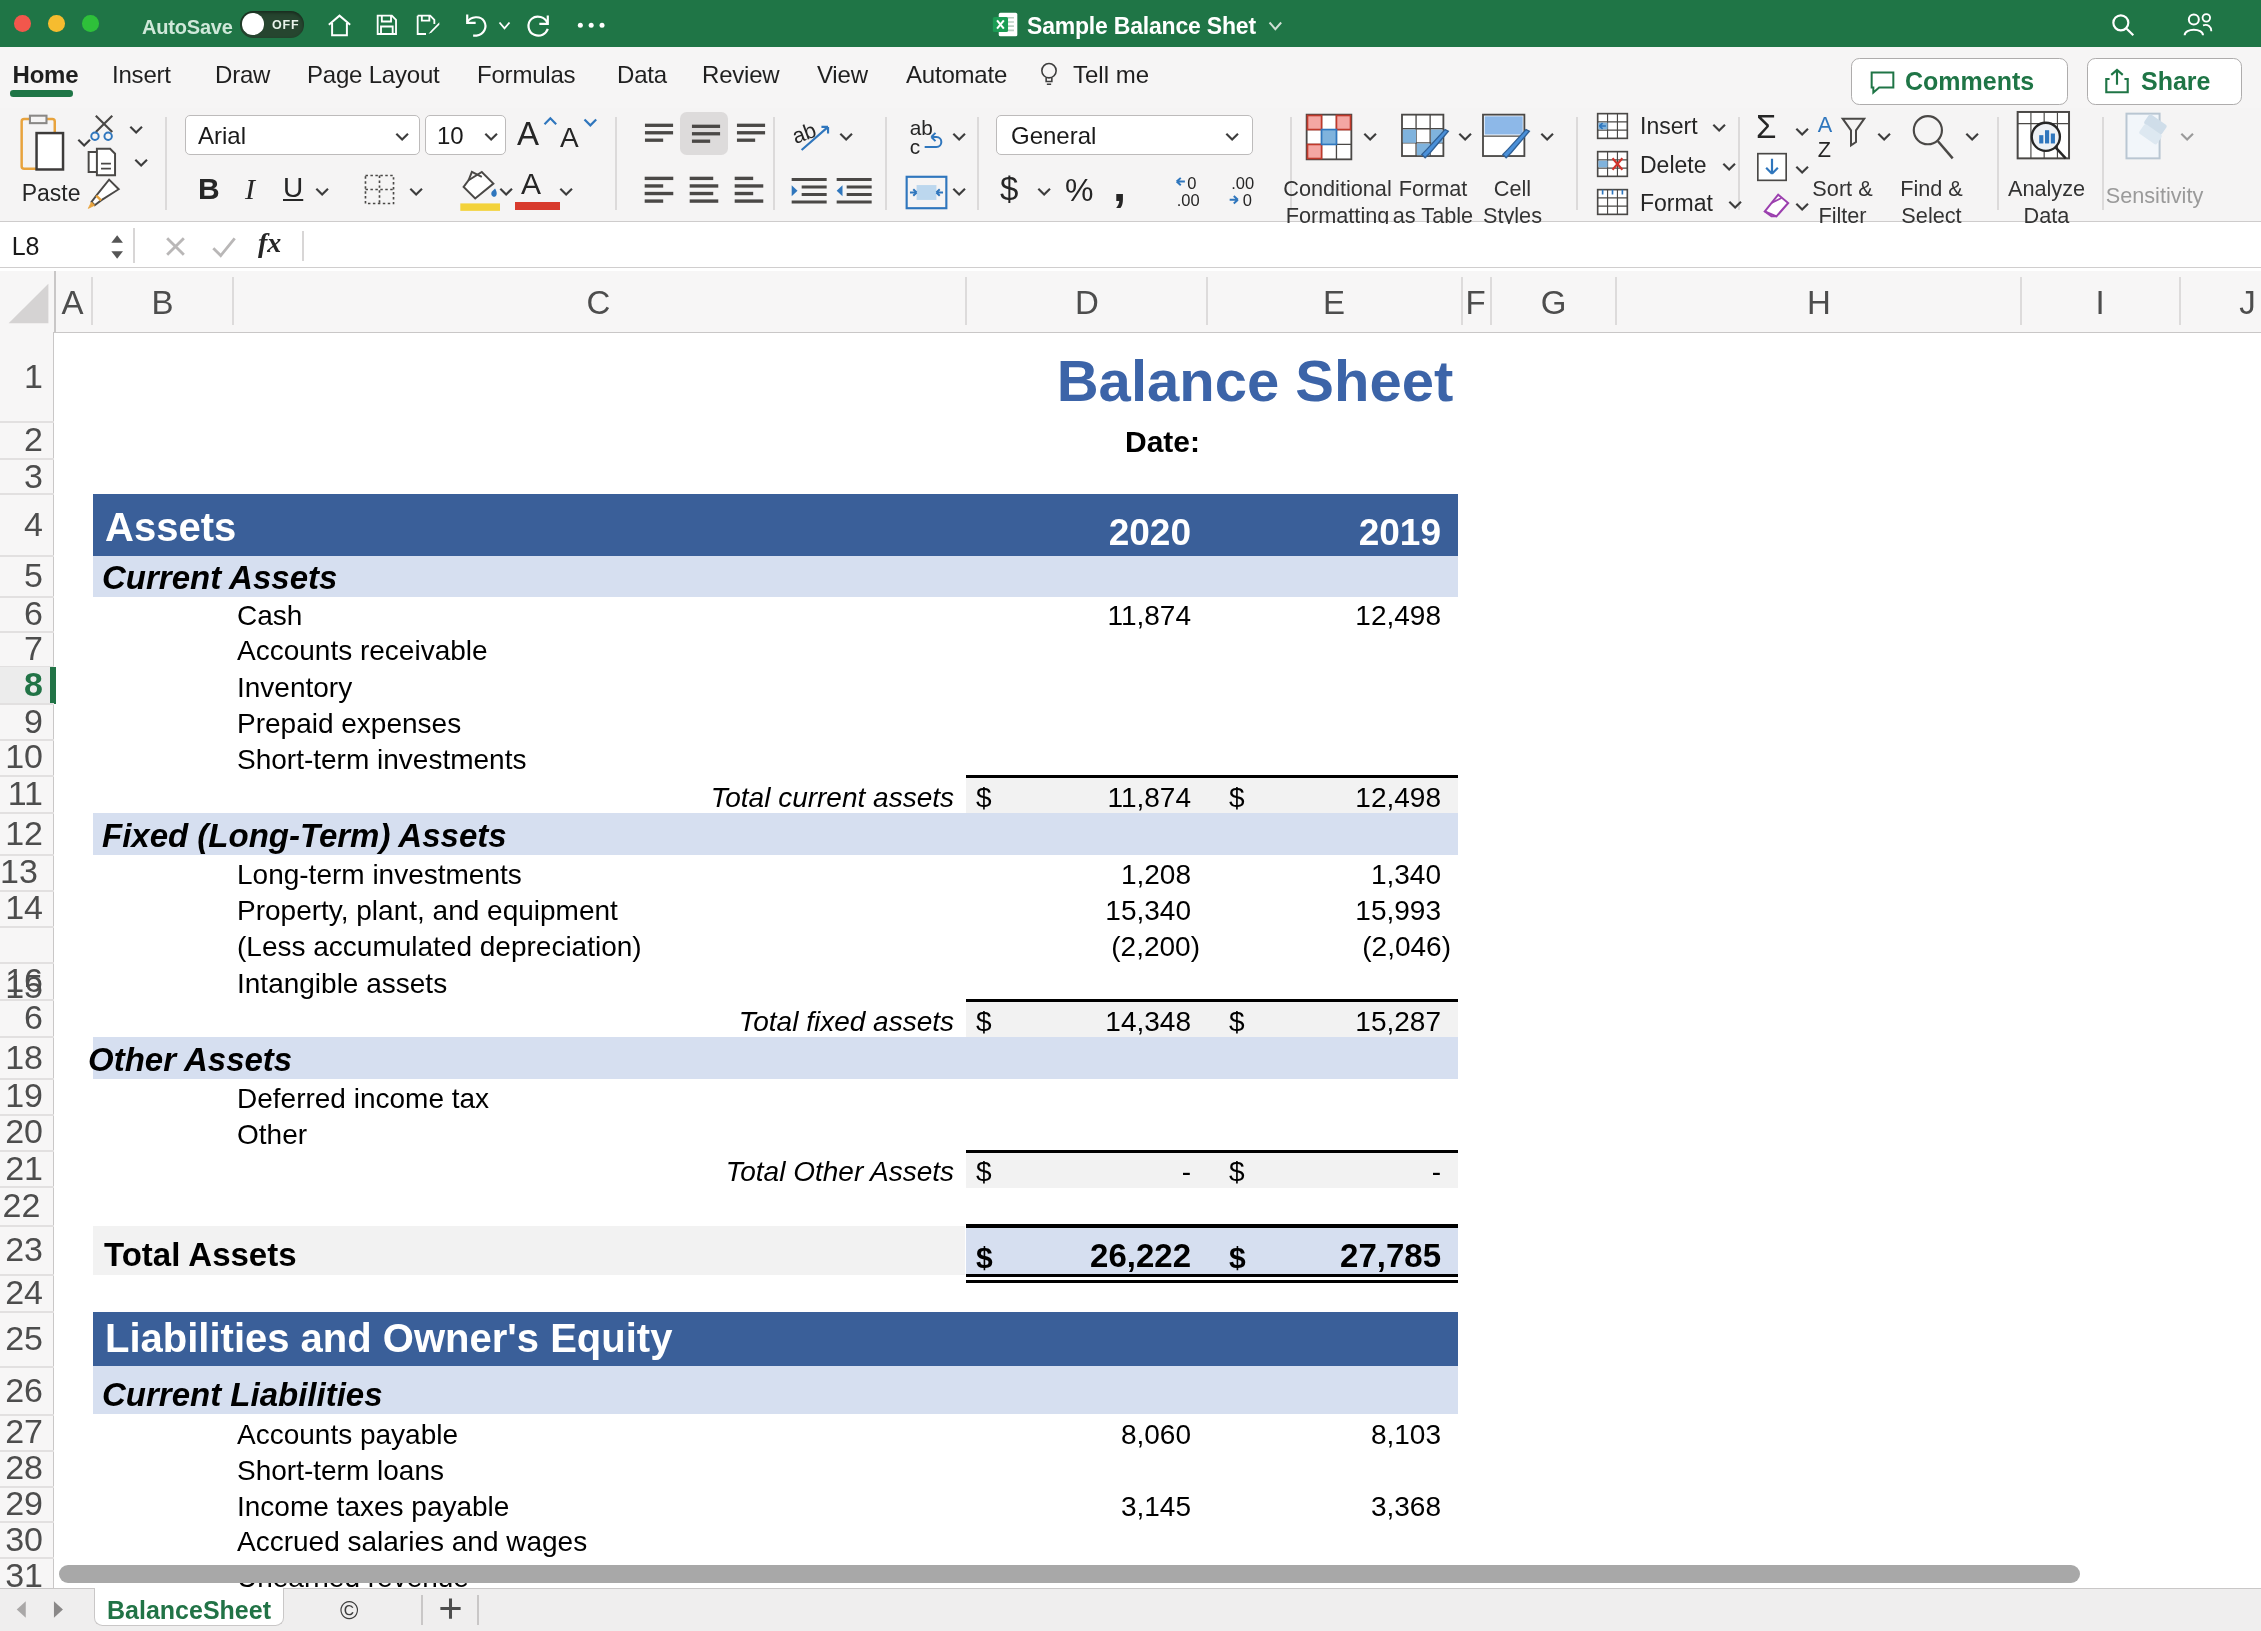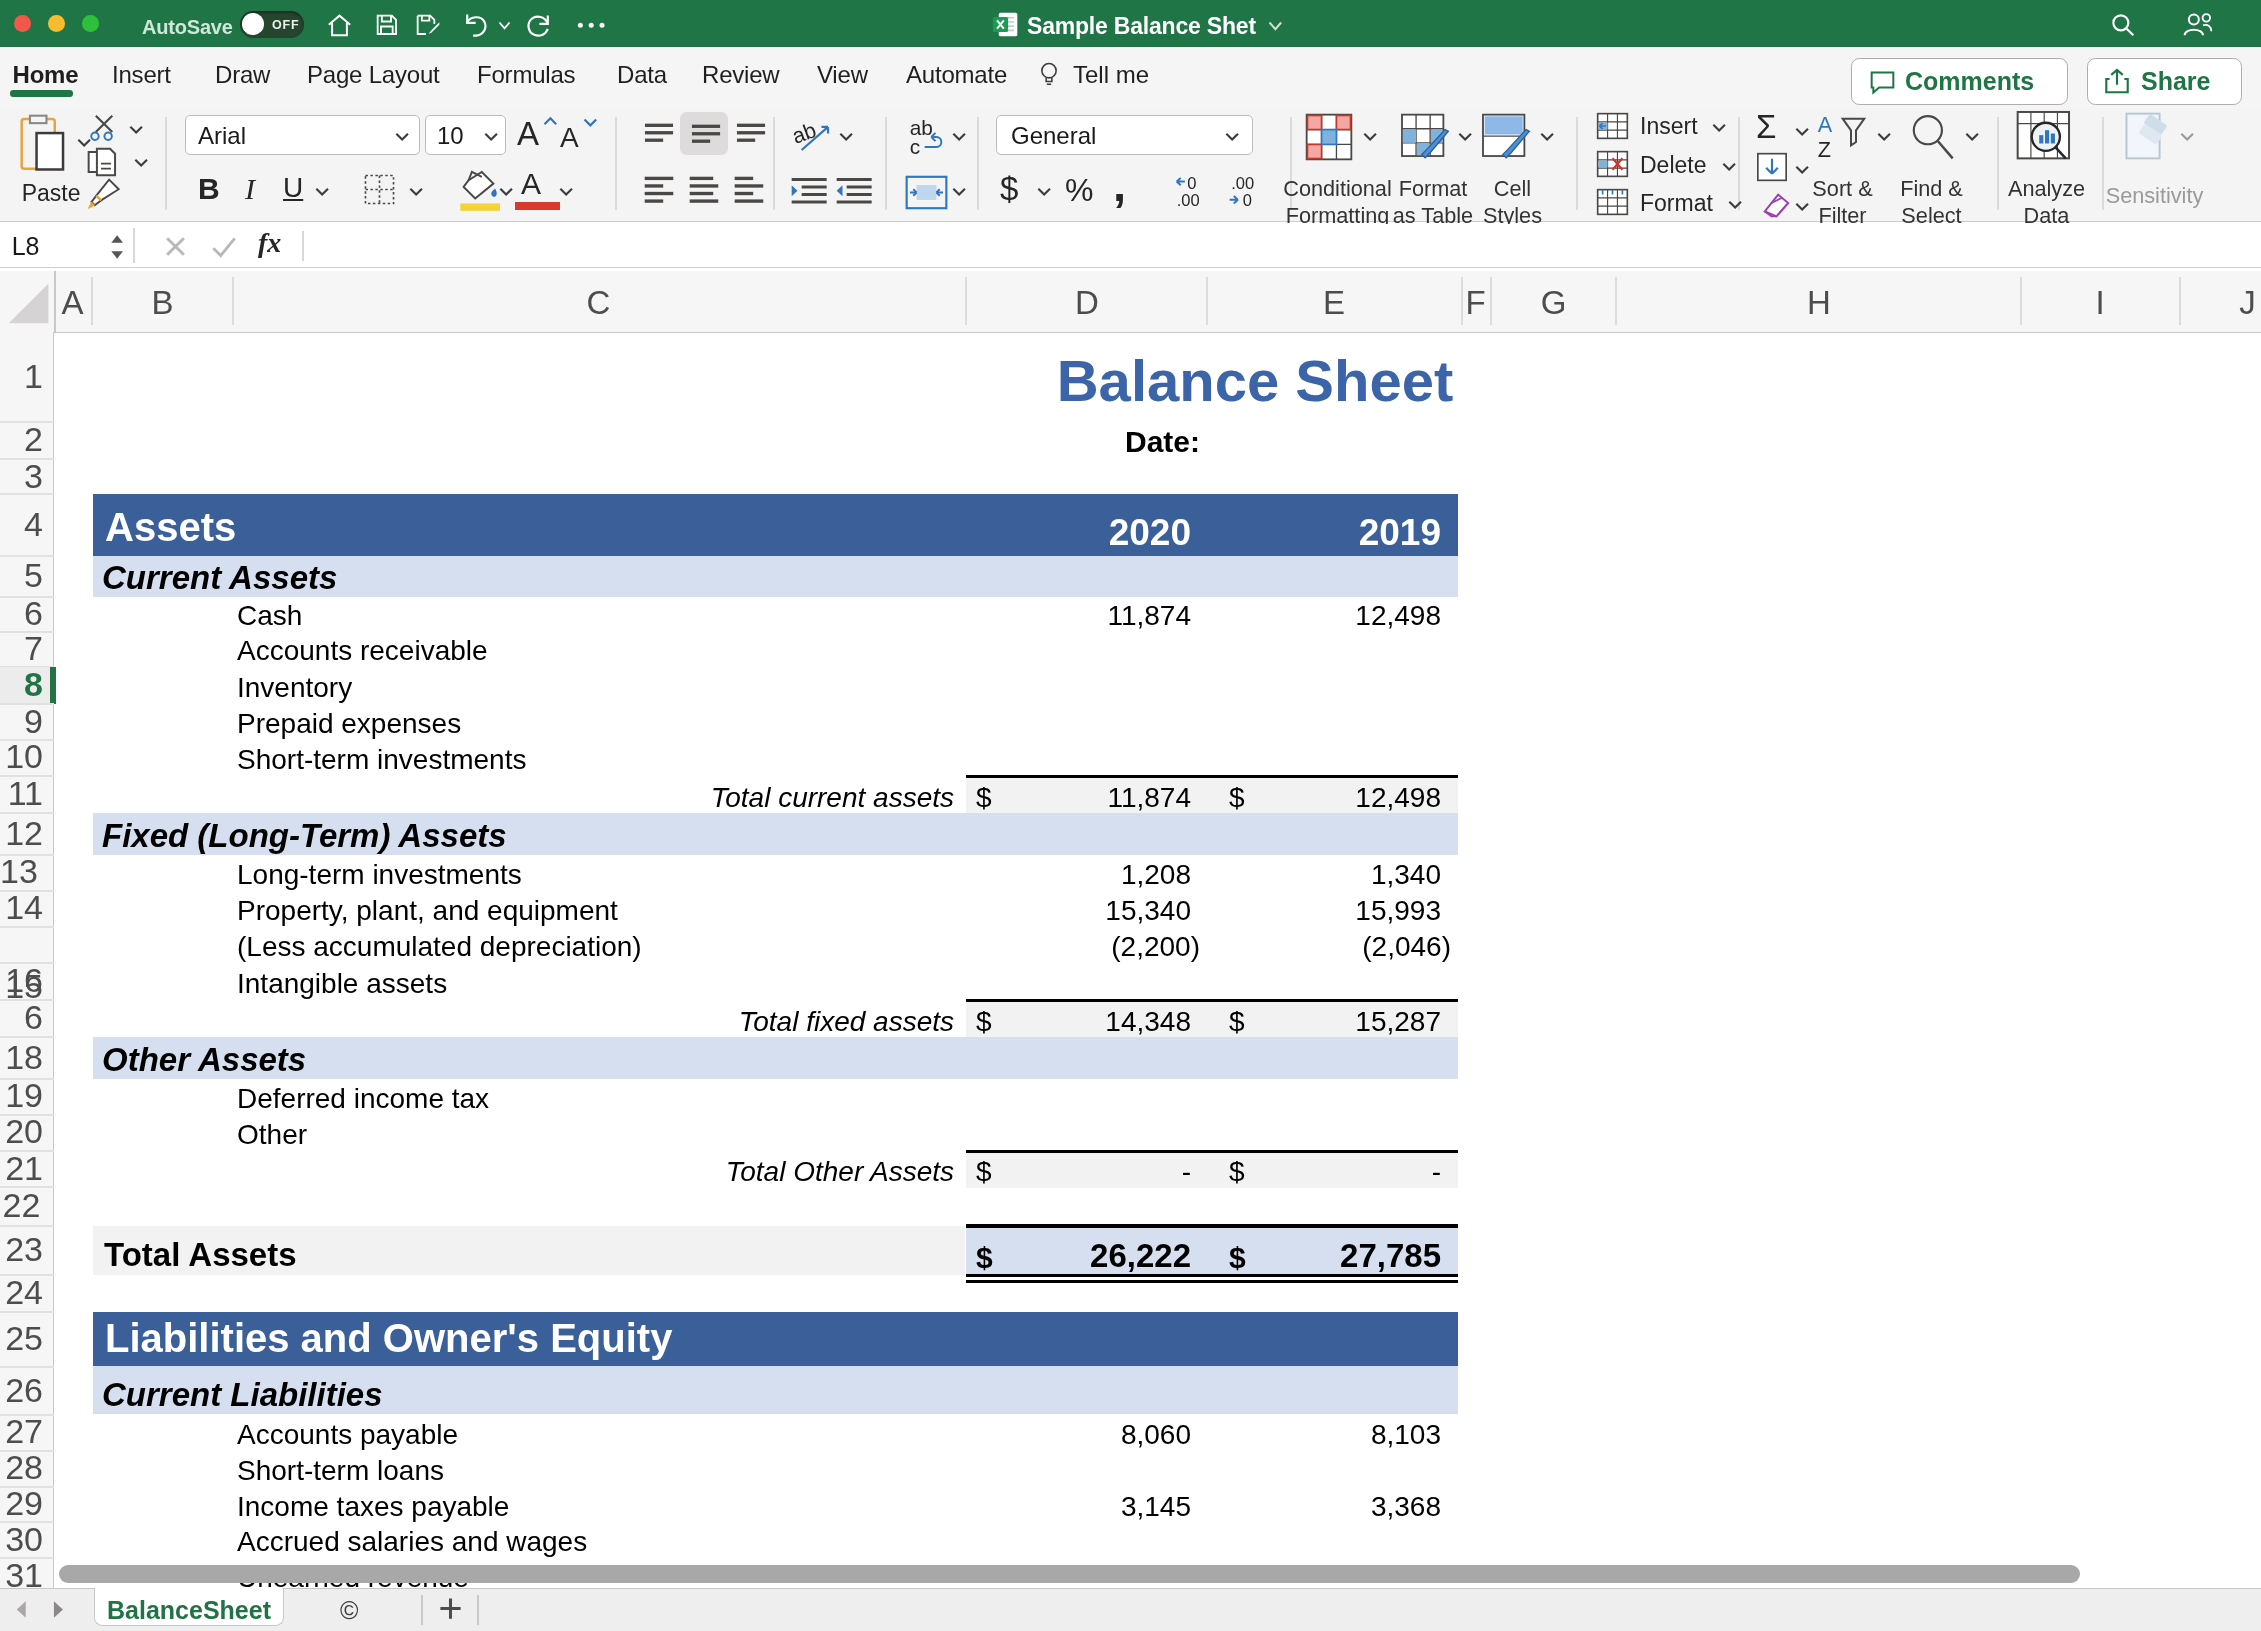--- a/index.html
+++ b/index.html
@@ -522,21 +522,21 @@
 <div class="ab" style="left:951px;top:931px;width:500px;text-align:right;font-size:28px;font-weight:400;font-style:normal;color:#000;white-space:nowrap;">(2,046)</div>
 <div class="ab" style="left:237px;top:968px;font-size:28px;font-weight:400;font-style:normal;color:#000;white-space:nowrap;">Intangible assets</div>
 <div class="ab" style="left:966px;top:1000px;width:492px;height:37px;background:#F2F2F2;"></div>
 <div class="ab" style="left:966px;top:999px;width:492px;height:2.5px;background:#000;"></div>
 <div class="ab" style="left:454px;top:1006px;width:500px;text-align:right;font-size:28px;font-weight:400;font-style:italic;color:#000;white-space:nowrap;">Total fixed assets</div>
 <div class="ab" style="left:976px;top:1006px;font-size:28px;font-weight:400;font-style:normal;color:#000;white-space:nowrap;">$</div>
 <div class="ab" style="left:691px;top:1006px;width:500px;text-align:right;font-size:28px;font-weight:400;font-style:normal;color:#000;white-space:nowrap;">14,348</div>
 <div class="ab" style="left:1229px;top:1006px;font-size:28px;font-weight:400;font-style:normal;color:#000;white-space:nowrap;">$</div>
 <div class="ab" style="left:941px;top:1006px;width:500px;text-align:right;font-size:28px;font-weight:400;font-style:normal;color:#000;white-space:nowrap;">15,287</div>
 <div class="ab" style="left:93px;top:1037px;width:1365px;height:42px;background:#D6DFF0;"></div>
-<div class="ab" style="left:102px;top:1041px;font-size:33px;font-weight:700;font-style:italic;color:#000;white-space:nowrap;">Other Assets</div>
+<div class="ab" style="left:88px;top:1041px;font-size:33px;font-weight:700;font-style:italic;color:#000;white-space:nowrap;">Other Assets</div>
 <div class="ab" style="left:237px;top:1083px;font-size:28px;font-weight:400;font-style:normal;color:#000;white-space:nowrap;">Deferred income tax</div>
 <div class="ab" style="left:237px;top:1119px;font-size:28px;font-weight:400;font-style:normal;color:#000;white-space:nowrap;">Other</div>
 <div class="ab" style="left:966px;top:1151px;width:492px;height:37px;background:#F2F2F2;"></div>
 <div class="ab" style="left:966px;top:1150px;width:492px;height:2.5px;background:#000;"></div>
 <div class="ab" style="left:454px;top:1156px;width:500px;text-align:right;font-size:28px;font-weight:400;font-style:italic;color:#000;white-space:nowrap;">Total Other Assets</div>
 <div class="ab" style="left:976px;top:1156px;font-size:28px;font-weight:400;font-style:normal;color:#000;white-space:nowrap;">$</div>
 <div class="ab" style="left:691px;top:1156px;width:500px;text-align:right;font-size:28px;font-weight:400;font-style:normal;color:#000;white-space:nowrap;">-</div>
 <div class="ab" style="left:1229px;top:1156px;font-size:28px;font-weight:400;font-style:normal;color:#000;white-space:nowrap;">$</div>
 <div class="ab" style="left:941px;top:1156px;width:500px;text-align:right;font-size:28px;font-weight:400;font-style:normal;color:#000;white-space:nowrap;">-</div>
 <div class="ab" style="left:93px;top:1226px;width:872px;height:49px;background:#F2F2F2;"></div>

